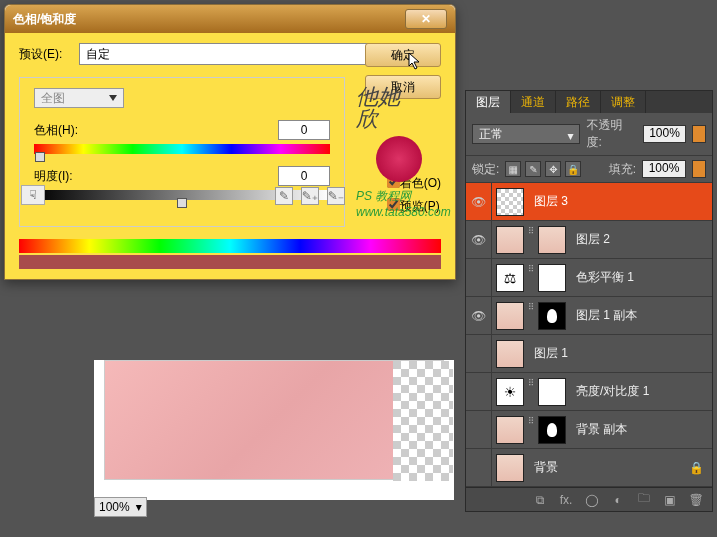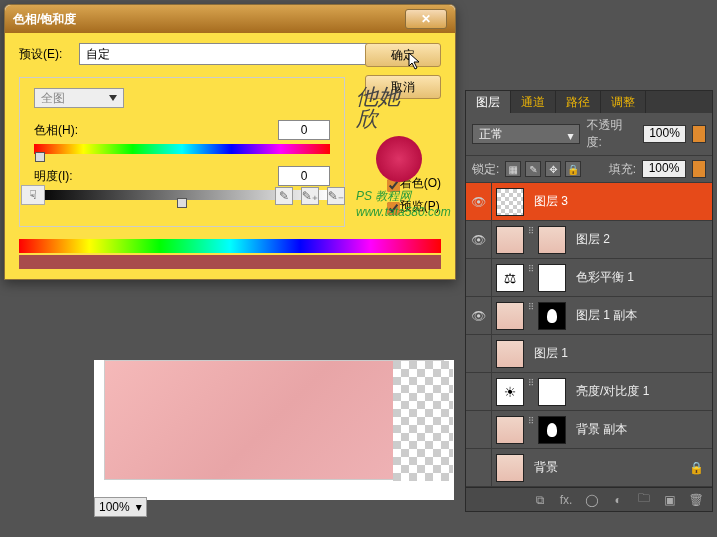--- a/index.html
+++ b/index.html
@@ -32,21 +32,21 @@
 .num-input.hl { background: #ff5a00; color: #fff; }
 .gradient-bar { height: 10px; margin-top: 4px; position: relative; }
 .hue-grad { background: linear-gradient(to right, red, yellow, lime, cyan, blue, magenta, red); }
 .sat-grad { background: linear-gradient(to right, #888, #bf4040); }
 .light-grad { background: linear-gradient(to right, #000, #fff); }
 .handle { position: absolute; top: 8px; width: 10px; height: 10px; background: #ddd; border: 1px solid #555; transform: translateX(-50%); }
 
 .eyedrops { position: absolute; right: 110px; bottom: 74px; display: flex; gap: 8px; }
 .eyedrop { width: 18px; height: 18px; border: 1px solid #999; background: #eee; display: flex; align-items: center; justify-content: center; color: #666; }
 .checks { position: absolute; right: 14px; bottom: 64px; display: flex; flex-direction: column; gap: 6px; }
-.checks label { display: flex; align-items: flex-end; gap: 0; }
+.checks label { display: flex; align-items: flex-start; gap: 0; }
 .checks input { accent-color: #e08a2e; }
 .hand-icon { position: absolute; left: 16px; bottom: 74px; width: 24px; height: 20px; border: 1px solid #aaa; background: #eee; display: flex; align-items: center; justify-content: center; }
 
 .spectrum { margin: 12px 0 0; }
 .spectrum .bar { height: 14px; }
 .solid-bar { height: 14px; background: #a84c4c; margin-top: 2px; }
 
 .watermark { position: absolute; left: 356px; top: 86px; width: 86px; text-align: left; }
 .watermark .cal { font-family: cursive; font-style: italic; color: #444; font-size: 22px; line-height: 22px; }
 .watermark .seal { width: 46px; height: 46px; margin: 6px auto; border-radius: 50%; background: radial-gradient(#d36, #a03); }

